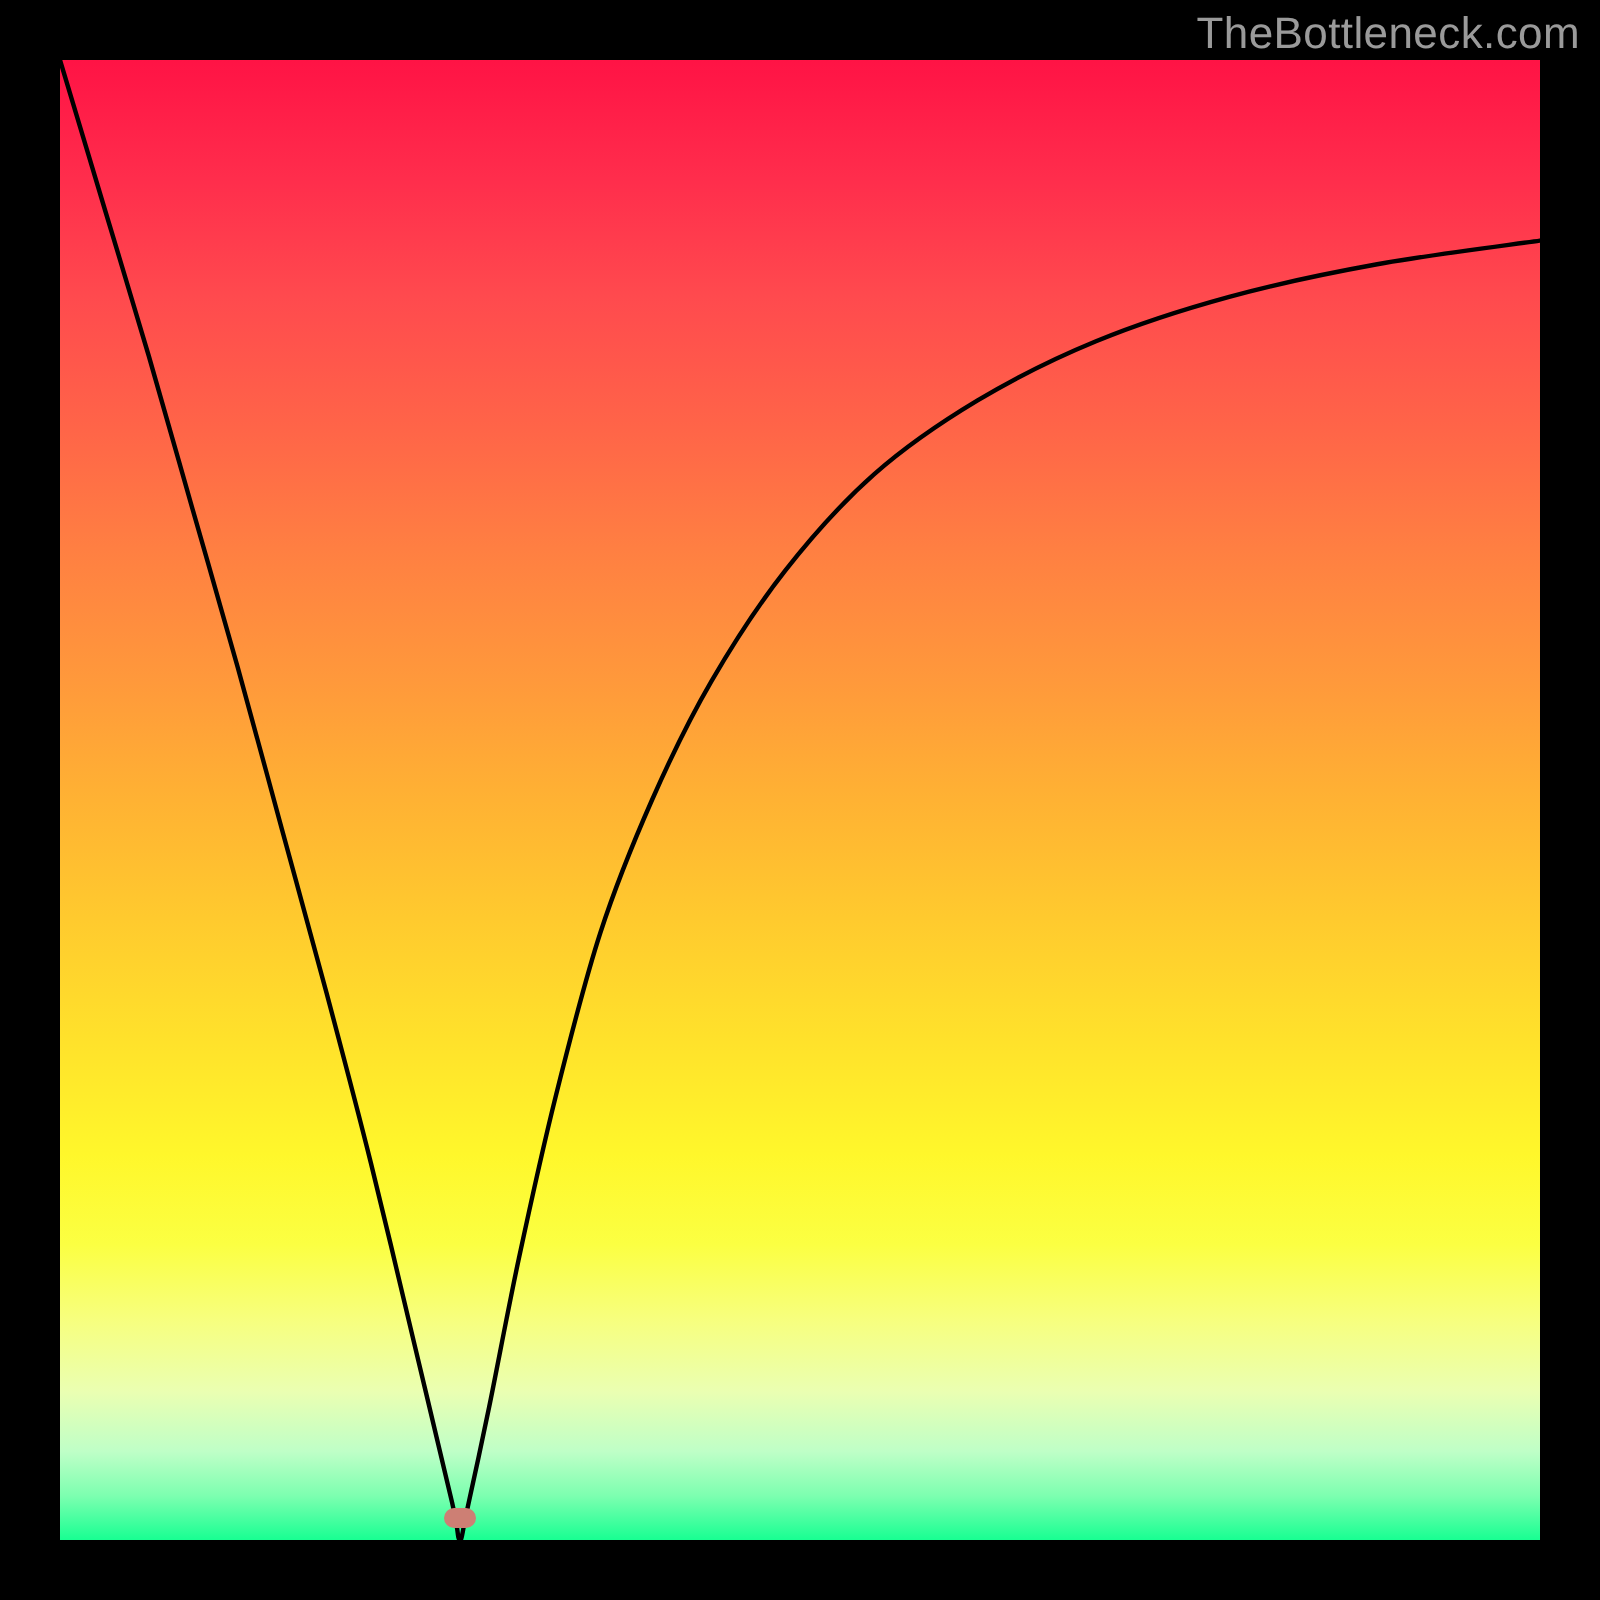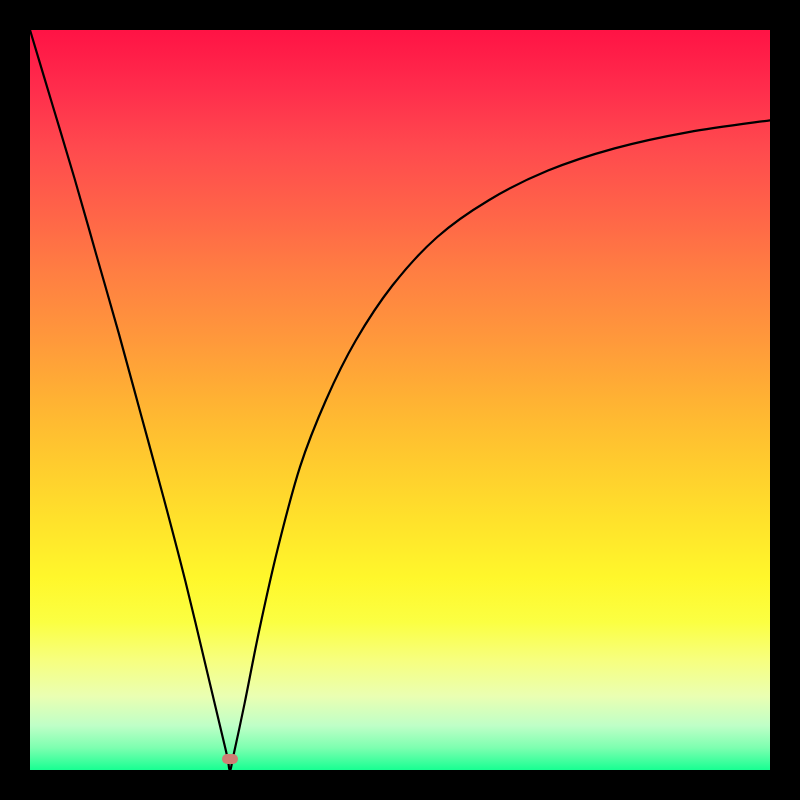--- a/index.html
+++ b/index.html
@@ -65,13 +65,14 @@
 </head>
 <body>
 
 <div class="frame">
   <div class="plot-area">
     <svg class="curve" viewBox="0 0 740 740" preserveAspectRatio="none">
       <path id="curve-path" d="M 0.00 0.00 C 3.70 12.33, 14.80 49.33, 22.20 74.00 C 29.60 98.67, 37.00 122.72, 44.40 148.00 C 51.80 173.28, 59.20 199.80, 66.60 225.70 C 74.00 251.60, 81.40 276.88, 88.80 303.40 C 96.20 329.92, 103.60 357.67, 111.00 384.80 C 118.40 411.93, 125.80 438.45, 133.20 466.20 C 140.60 493.95, 148.00 521.70, 155.40 551.30 C 162.80 580.90, 170.82 615.43, 177.60 643.80 C 184.38 672.17, 192.40 705.47, 196.10 721.50 C 199.80 737.53, 198.57 739.38, 199.80 740.00 C 201.03 740.62, 201.03 736.30, 203.50 725.20 C 205.97 714.10, 210.28 694.37, 214.60 673.40 C 218.92 652.43, 223.85 625.30, 229.40 599.40 C 234.95 573.50, 241.12 545.13, 247.90 518.00 C 254.68 490.87, 262.08 461.27, 270.10 436.60 C 278.12 411.93, 286.75 390.97, 296.00 370.00 C 305.25 349.03, 314.50 329.92, 325.60 310.80 C 336.70 291.68, 349.03 272.57, 362.60 255.30 C 376.17 238.03, 390.97 221.38, 407.00 207.20 C 423.03 193.02, 440.30 181.30, 458.80 170.20 C 477.30 159.10, 497.03 149.23, 518.00 140.60 C 538.97 131.97, 561.17 124.81, 584.60 118.40 C 608.03 111.99, 632.70 106.81, 658.60 102.12 C 684.50 97.43, 726.43 92.25, 740.00 90.28" fill="none" stroke="#000" stroke-width="2.2" stroke-linecap="round" stroke-linejoin="round"></path>
     </svg>
     <div class="marker" id="min-marker" style="left: 191.8px; top: 723.9px; background: rgb(205, 127, 116);"></div>
   </div>
+  <div class="watermark">TheBottleneck.com</div>
 </div>
 
 </body></html>

